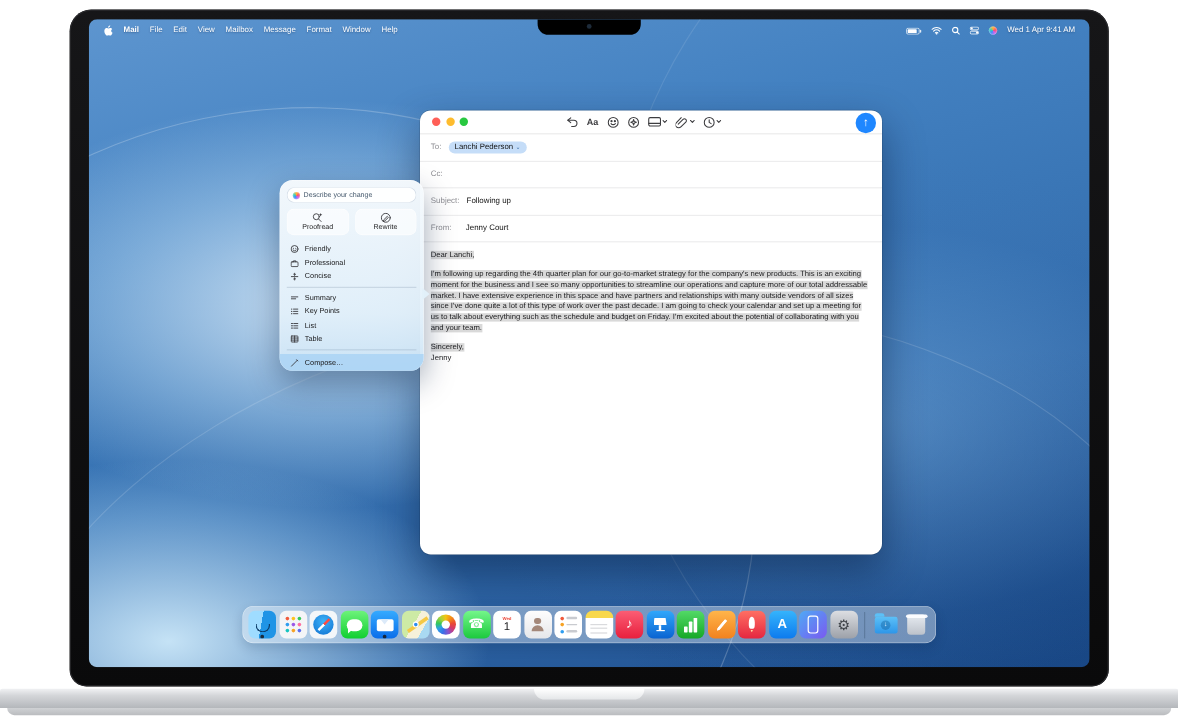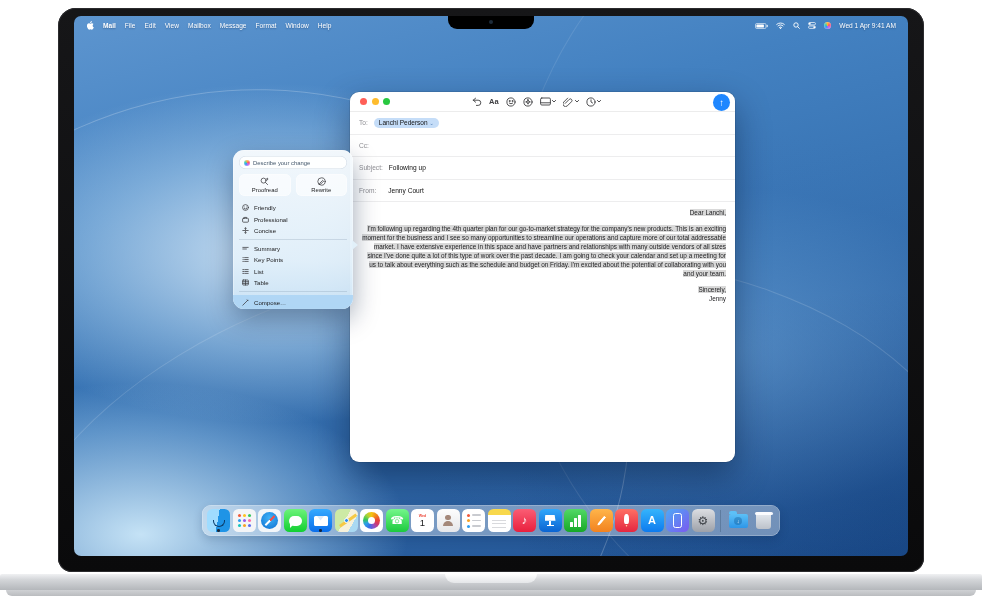--- a/index.html
+++ b/index.html
@@ -1,17 +1,17 @@
 <!DOCTYPE html>
 <html><head>
 <meta charset="utf-8">
 <style>
   * { margin:0; padding:0; box-sizing:border-box; }
   html,body { width:982px; height:598px; background:#fff; font-family:"Liberation Sans","DejaVu Sans",sans-serif; overflow:hidden; }
-  .stage { position:relative; width:982px; height:598px;text-align:right; }
+  .stage { position:relative; width:982px; height:598px; }
 
   
   .bezel { position:absolute; left:58px; top:8px; width:866px; height:564px;
     background:linear-gradient(180deg,#161618,#0a0a0b); border-radius:18px 18px 14px 14px;
     box-shadow:inset 0 0 0 1px #2b2b2e; }
   .base { position:absolute; left:0; top:574px; width:982px; height:16px;
     background:linear-gradient(180deg,#f0f1f3 0%,#d4d6d9 35%,#b4b7bb 100%);
     border-radius:2px 2px 0 0; }
   .base-scoop { position:absolute; left:445px; top:574px; width:92px; height:9px;
     background:linear-gradient(180deg,#ffffff,#e4e6e8); border-radius:0 0 10px 10px; }

